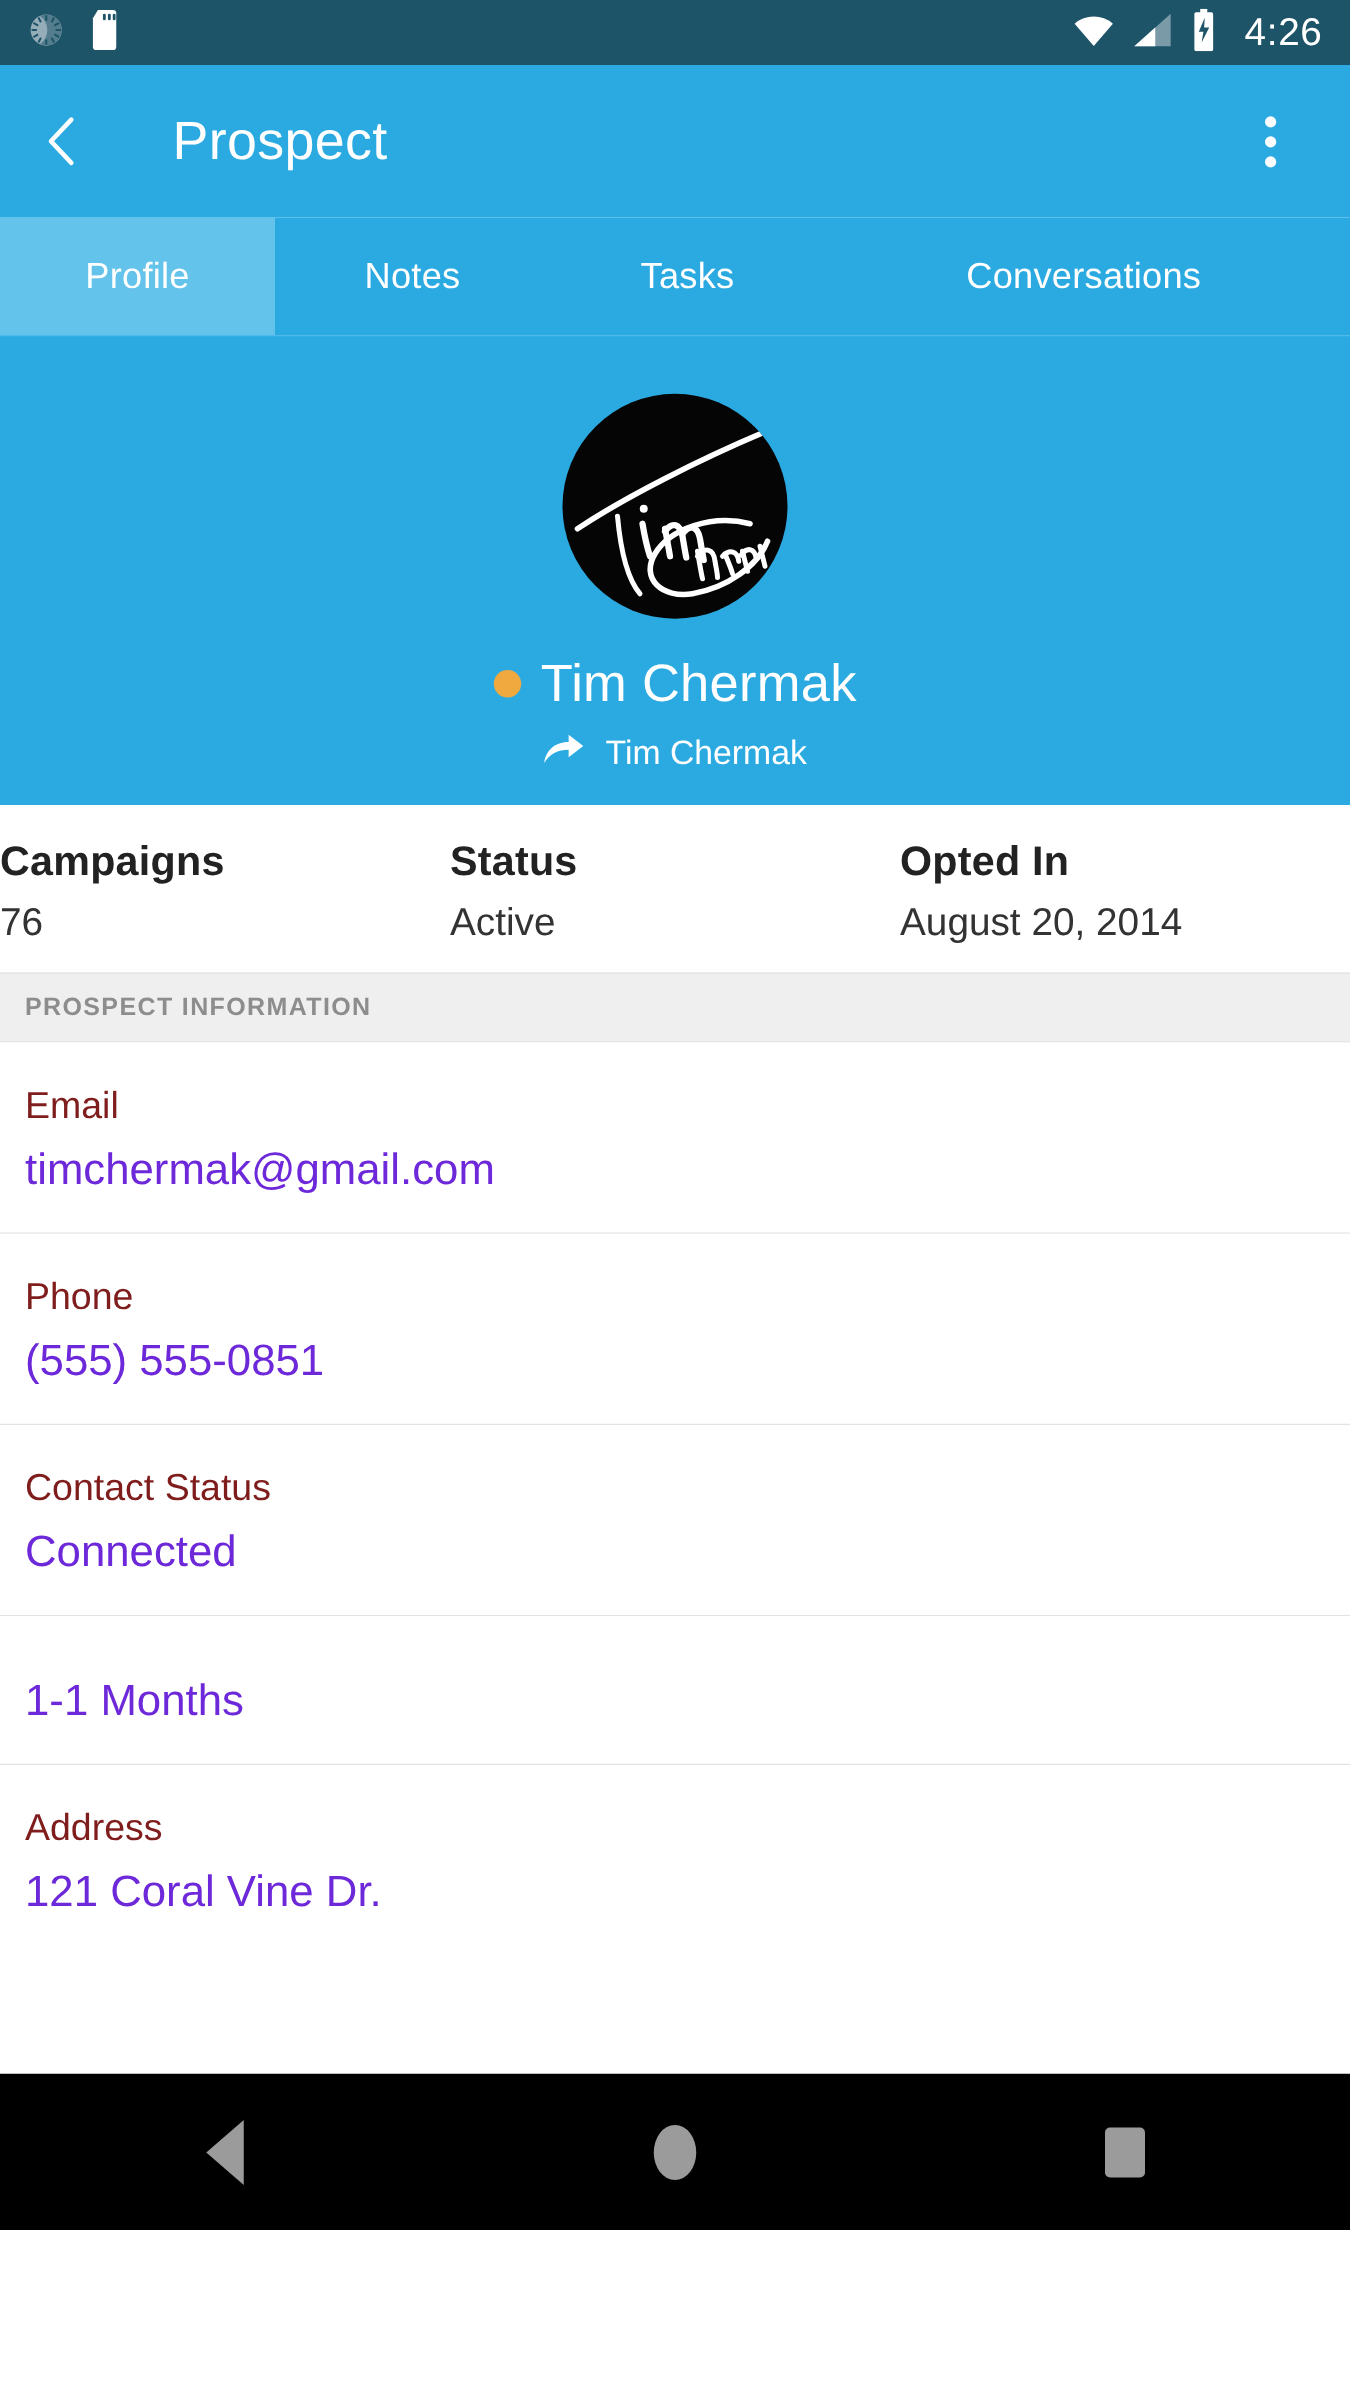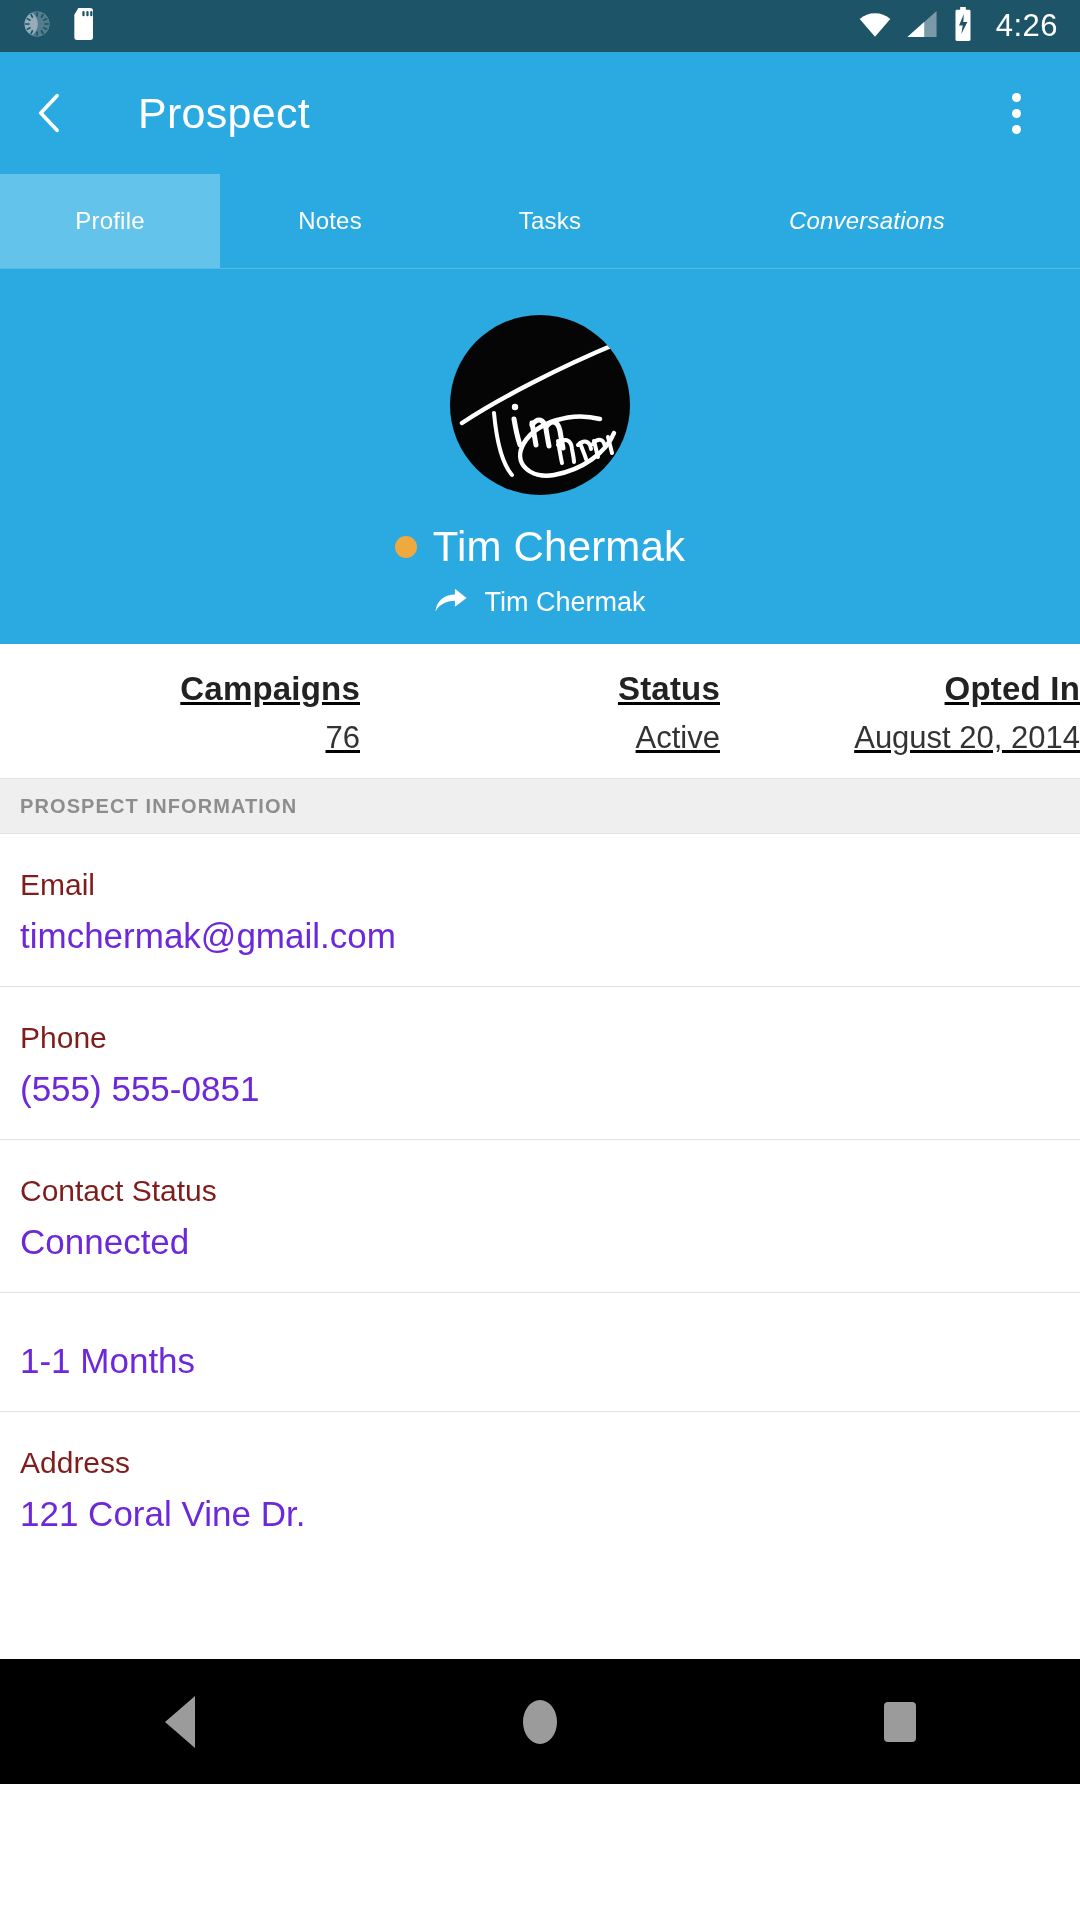--- a/index.html
+++ b/index.html
@@ -30,44 +30,44 @@
   .appbar .title {
     color: #ffffff; font-size: 43px; font-weight: 400; margin-left: 38px; letter-spacing: .3px;
   }
   .appbar .overflow { margin-left: auto; width: 72px; height: 72px; display: flex; flex-direction: column;
     align-items: center; justify-content: center; gap: 7px; }
   .dot3 { width: 9px; height: 9px; border-radius: 50%; background: #fff; }
 
   
   .tabs { height: 94px; background: #2BAAE2; display: flex; align-items: stretch; }
   .tab { display: flex; align-items: center; justify-content: center; color: #ffffff;
-         font-size: 24px; letter-spacing: .2px; }
+         font-size: 29px; letter-spacing: .2px; }
   .tab.t-profile { width: 220px; }
   .tab.t-notes { width: 220px; }
   .tab.t-tasks { width: 220px; }
-  .tab.t-conv { flex: 1; padding-right: 6px; font-style: italic; }
+  .tab.t-conv { flex: 1; padding-right: 6px; }
   .tab.selected { background: #63C3EA; }
 
   
   .hero { background: #2BAAE2; padding-top: 46px; padding-bottom: 26px; text-align: center;
           border-top: 1px solid rgba(255,255,255,.18); }
   .avatar {
     width: 180px; height: 180px; border-radius: 50%; background: #050505;
     margin: 0 auto; position: relative; overflow: hidden;
   }
   .avatar svg { position: absolute; left: 0; top: 0; }
   .nameline { margin-top: 28px; display: flex; align-items: center; justify-content: center; gap: 16px; }
   .status-dot { width: 22px; height: 22px; border-radius: 50%; background: #F0A93F; display:block; }
   .pname { color: #ffffff; font-size: 42px; font-weight: 400; letter-spacing: .2px; }
   .subline { margin-top: 16px; display: flex; align-items: center; justify-content: center; gap: 16px; }
   .sub-text { color: #ffffff; font-size: 27px; }
 
   
   .stats { display: flex; background: #ffffff; padding: 26px 0 22px 0; }
-  .stat { flex: 1; text-align: right; text-decoration: underline; }
+  .stat { flex: 1; text-align: left; }
   .stat .k { font-size: 33px; font-weight: bold; color: #222222; letter-spacing: .2px; }
   .stat .v { font-size: 31px; color: #333333; margin-top: 12px; }
 
   
   .section-head {
     background: #EFEFF0; height: 56px; display: flex; align-items: center; padding-left: 20px;
     border-top: 1px solid #e2e2e3; border-bottom: 1px solid #e2e2e3;
   }
   .section-head span { font-size: 20px; font-weight: bold; color: #8D8D8E; letter-spacing: 1.1px; }
 

